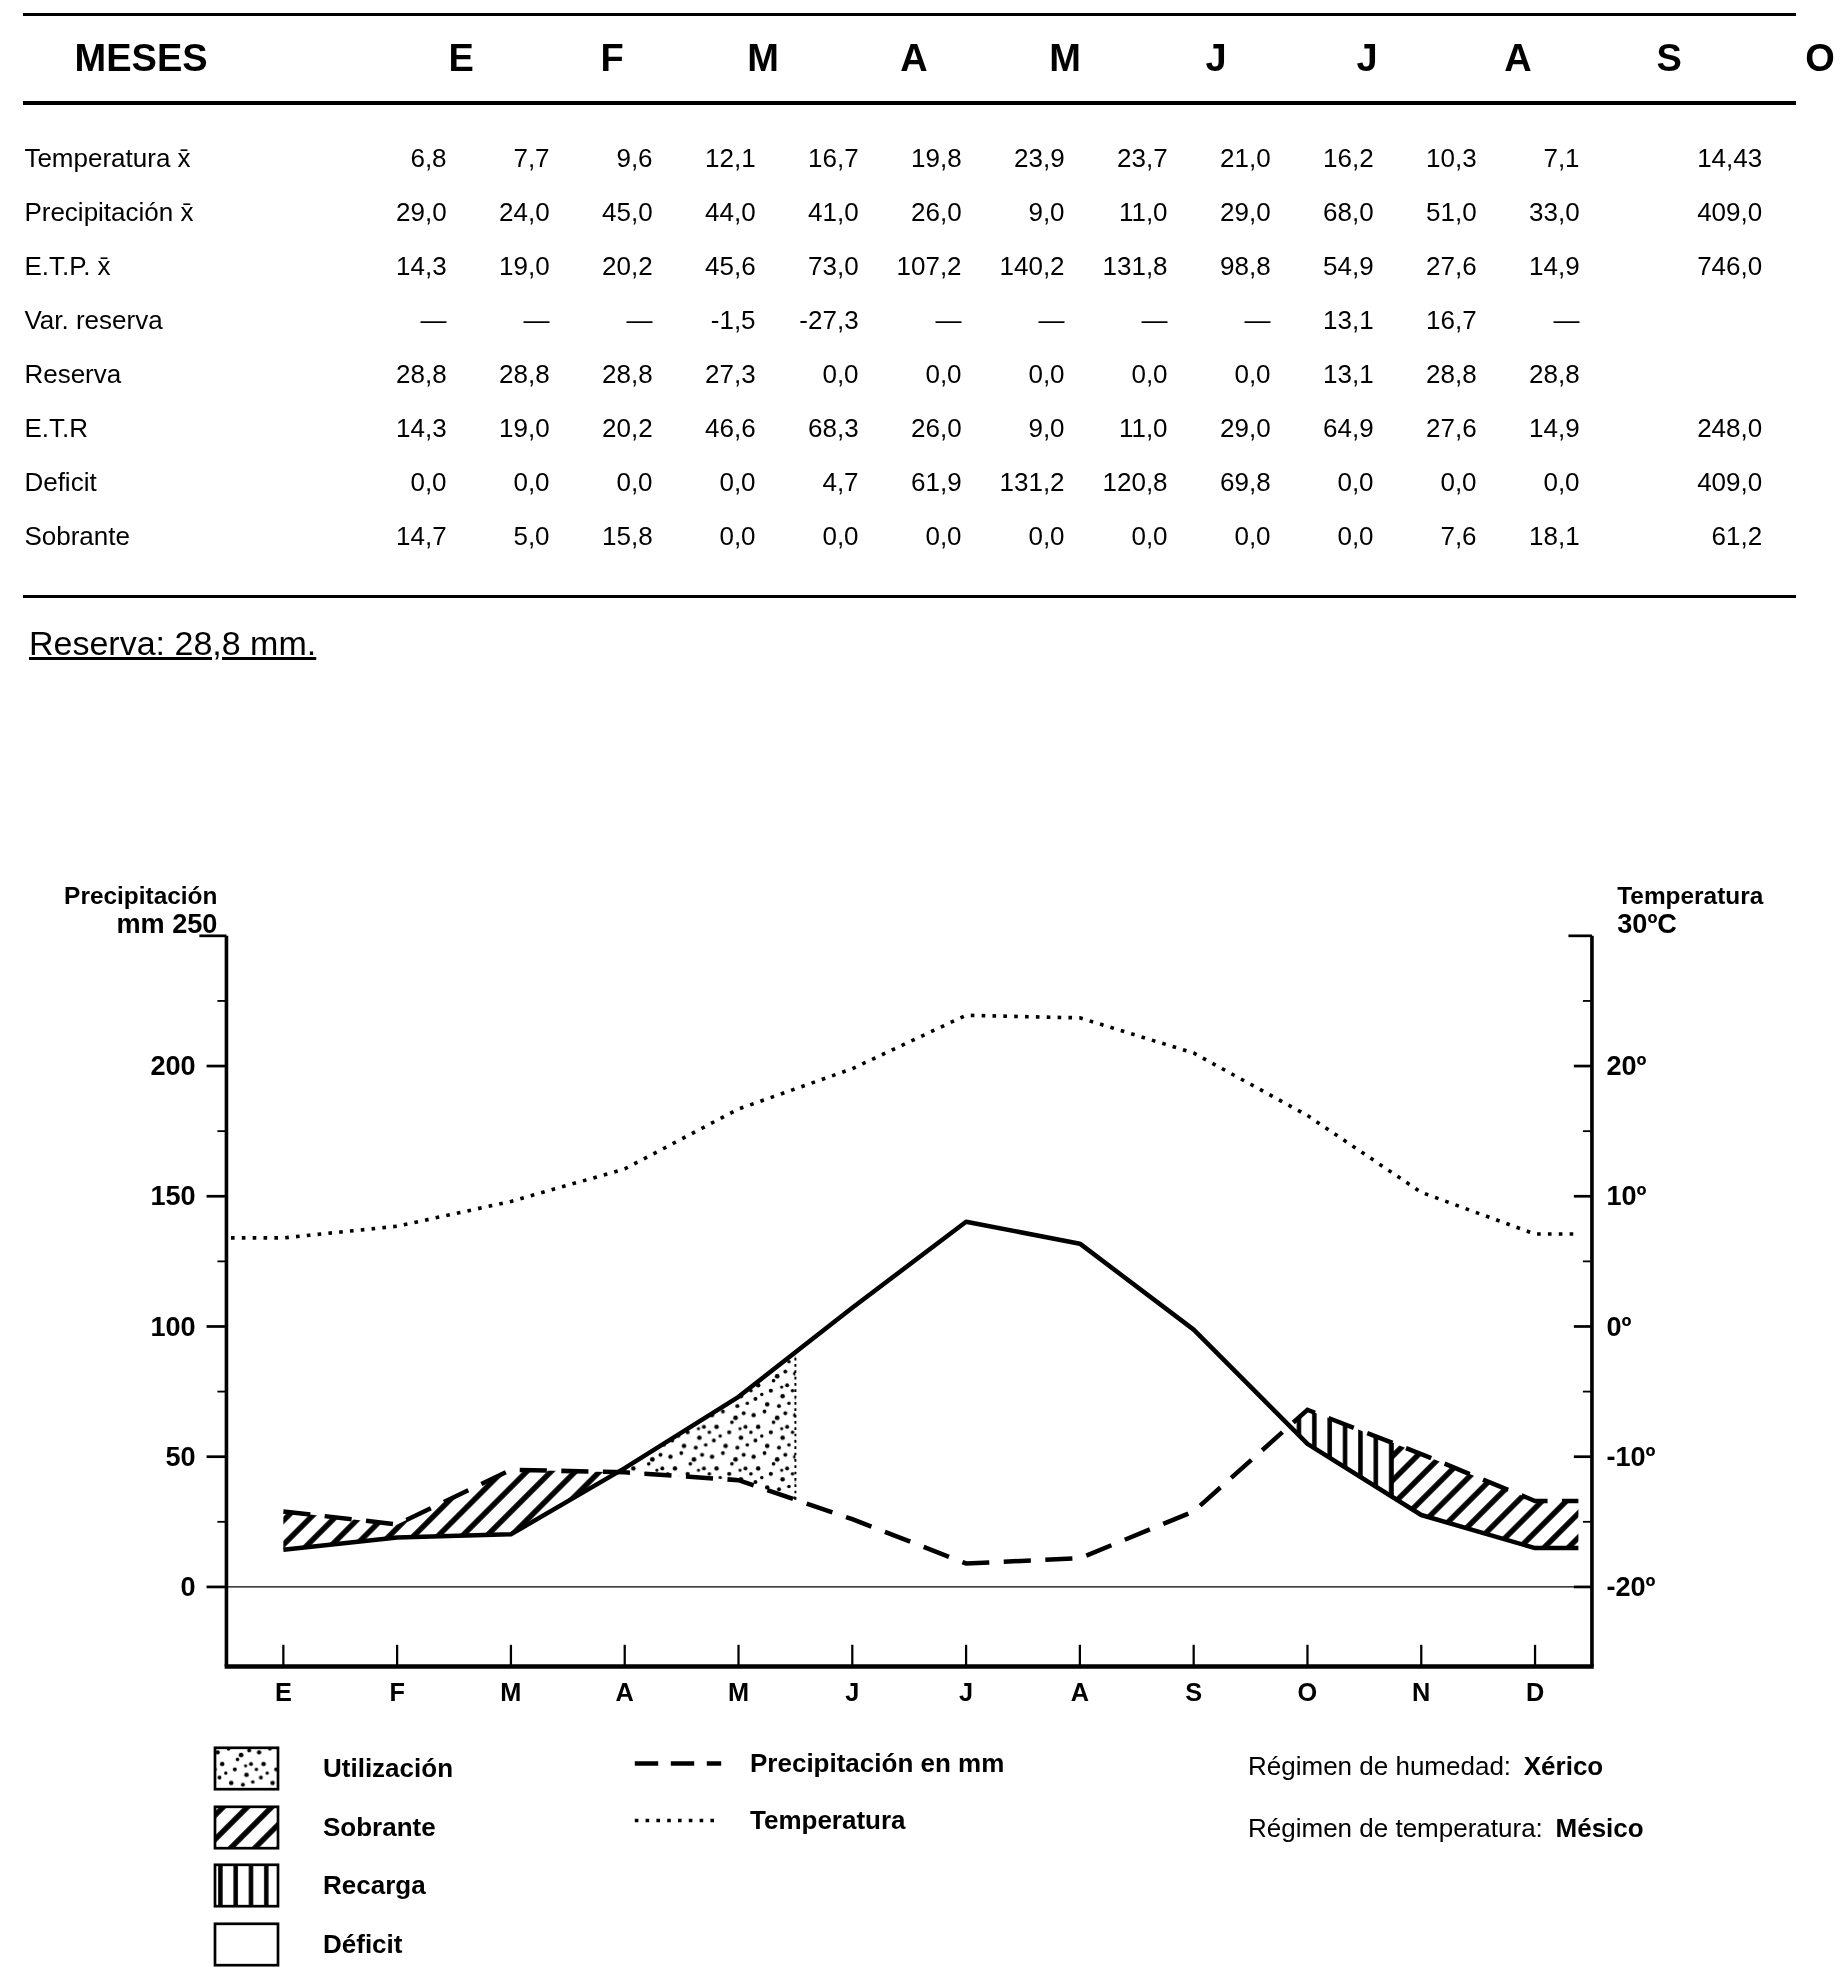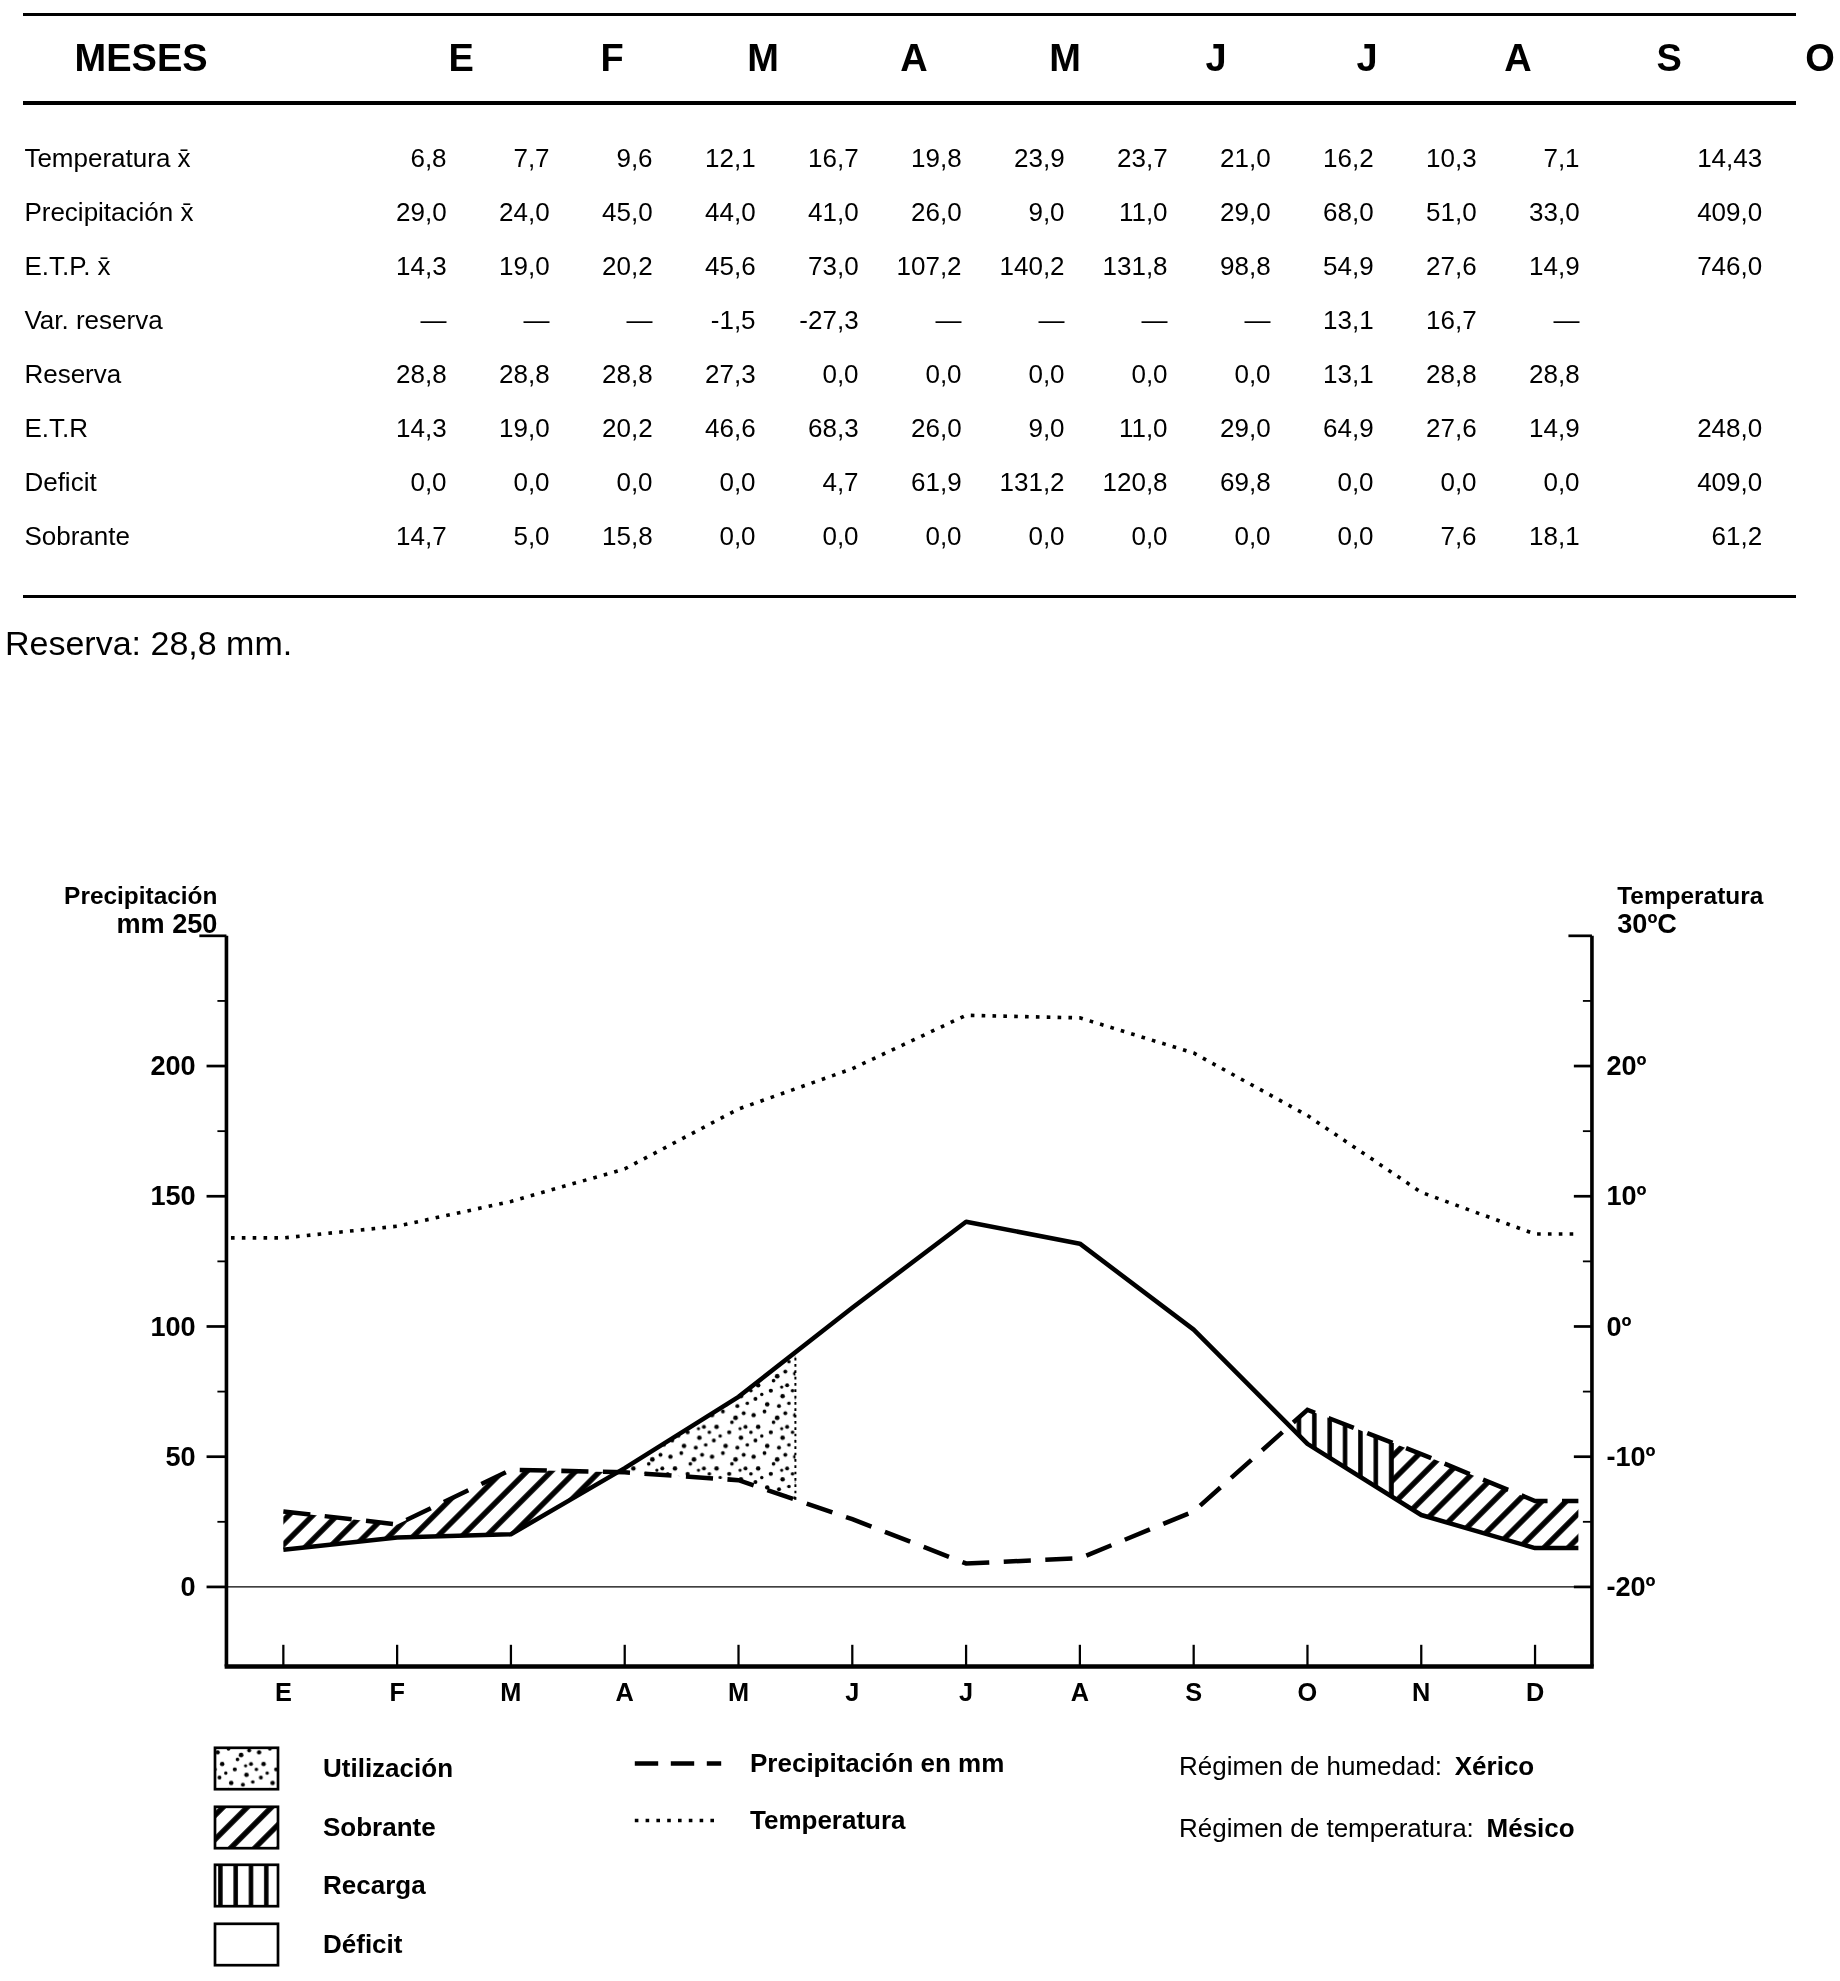--- a/index.html
+++ b/index.html
@@ -12,32 +12,32 @@
   .trow{display:grid;grid-template-columns:339px repeat(12,103px) 170px;
         align-items:center;height:54px;font-size:26px;}
   .thead{height:85px;font-weight:700;font-size:38px;gap:48px;}
   .tbody{padding:27px 0 31px 0;}
   .cell-label{text-align:left;padding-left:1.8px;white-space:nowrap;}
   .thead .cell-label{padding-left:52px;}
   .cell-val{text-align:right;padding-right:18px;white-space:nowrap;}
   .cell-month{text-align:center;}
   .cell-total{text-align:right;padding-right:5.4px;white-space:nowrap;}
   .thead .cell-total{text-align:right;padding-right:0;}
-  #reserva-note{position:absolute;left:5px;top:624px;font-size:34px;}
+  #reserva-note{position:absolute;left:29px;top:624px;font-size:34px;text-decoration:underline;}
   
   #chart-svg{position:absolute;left:0;top:868px;}
   
   .legend-areas{position:absolute;left:213px;top:1746px;}
   .legend-area-row{display:flex;align-items:center;height:45px;margin-bottom:13.6px;}
   .legend-area-row .lbl{margin-left:43px;font-size:26px;font-weight:700;}
   .legend-lines{position:absolute;left:633px;top:1748px;}
   .legend-line-row{display:flex;align-items:center;margin-bottom:27px;}
   .legend-line-row svg{flex:0 0 auto;}
   .legend-line-row .lbl{margin-left:27px;font-size:26px;font-weight:700;line-height:30px;}
-  .legend-regimes{position:absolute;left:1179px;top:1751px;font-size:26px;}
+  .legend-regimes{position:absolute;left:1248px;top:1751px;font-size:26px;}
   .regime-row{margin-bottom:31px;white-space:nowrap;}
   .regime-row .rv{font-weight:700;margin-left:12.7px;}
 </style>
 </head>
 <body>
 
 <div id="climate-table">
   <div class="hrule"></div>
   <div class="trow thead" id="thead">
       <div class="cell-label">MESES</div>

